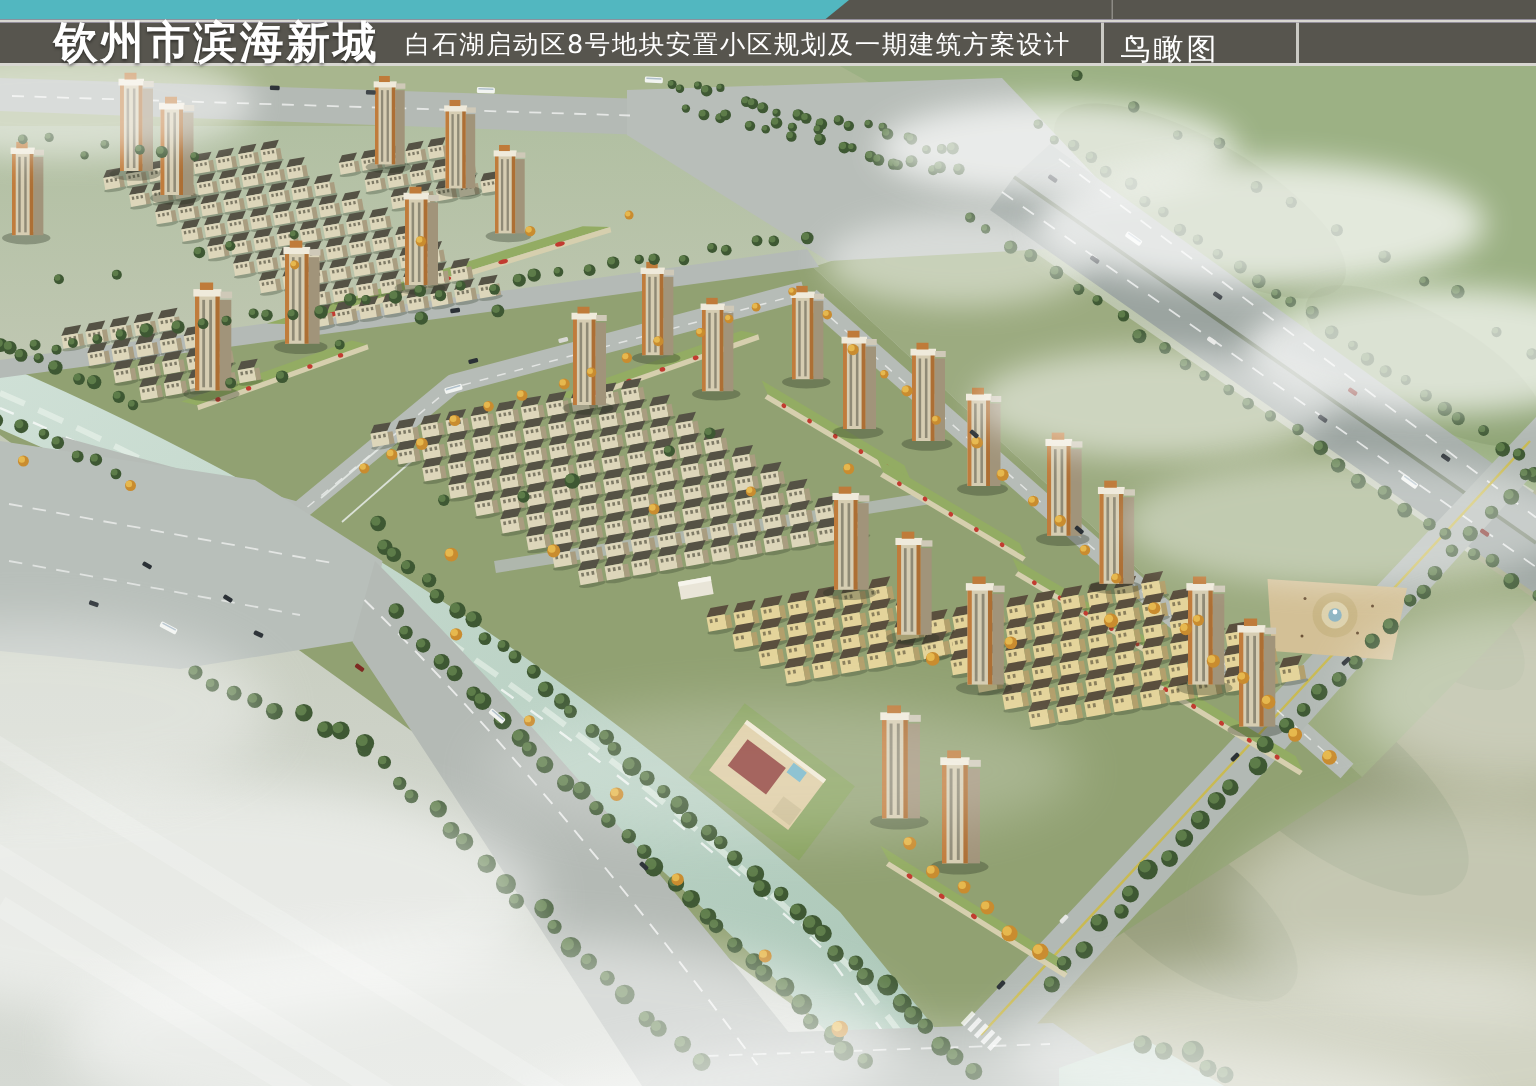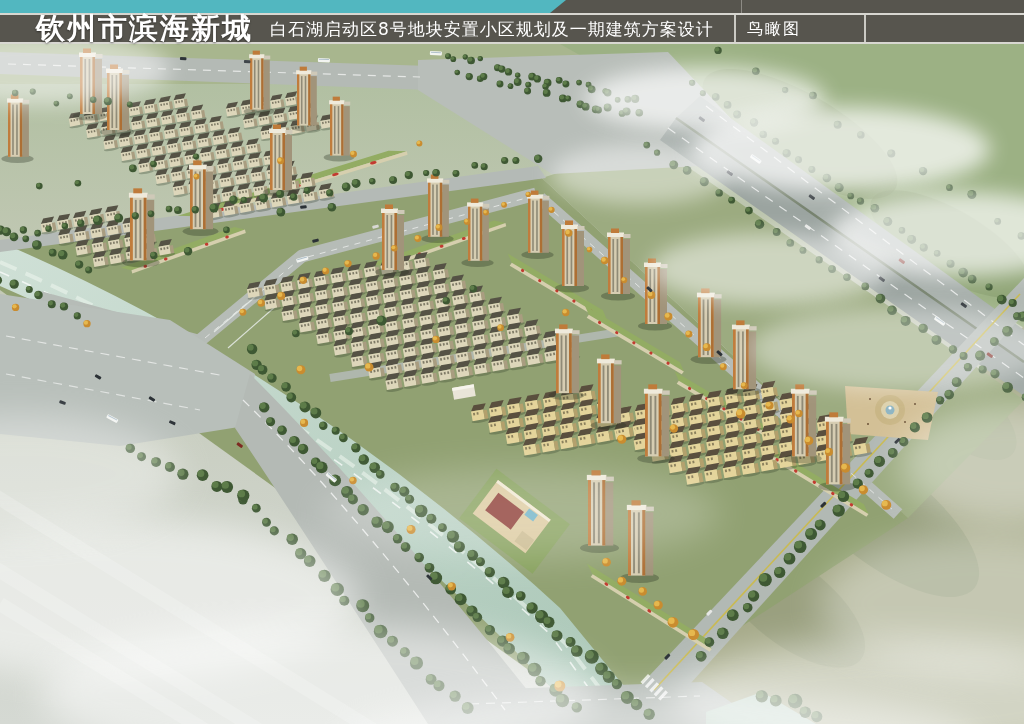--- a/index.html
+++ b/index.html
@@ -9,21 +9,21 @@
   .header{position:absolute;left:0;top:0;width:1024px;height:44px;z-index:10;}
   .strip{position:relative;width:100%;height:13px;background:#57554e;}
   .strip-teal{position:absolute;left:0;top:0;height:13px;width:566px;background:#52b7c0;
               clip-path:polygon(0 0,100% 0,calc(100% - 16px) 100%,0 100%);}
   .strip-vline{position:absolute;left:741px;top:0;width:1px;height:13px;background:#8d8b85;}
   .hline{width:100%;height:2px;background:#d8d7d1;}
   .bar{position:relative;width:100%;height:27px;background:#57554e;color:#fff;}
   .proj{position:absolute;left:36px;top:-6px;font-size:29px;font-weight:bold;letter-spacing:2px;
         white-space:nowrap;text-shadow:0 1px 2px rgba(0,0,0,.45);}
   .design{position:absolute;left:270px;top:3px;font-size:17px;letter-spacing:1px;white-space:nowrap;}
-  .view{position:absolute;left:747px;top:4px;font-size:16px;letter-spacing:2px;white-space:nowrap;}
+  .view{position:absolute;left:747px;top:4px;font-size:20px;letter-spacing:2px;white-space:nowrap;}
   .vdiv{position:absolute;top:0;width:2px;height:27px;background:#cbcac4;}
   
   .render{position:absolute;left:0;top:44px;width:1024px;height:680px;}
   svg{display:block;}
 </style>
 </head>
 <body>
 
 <div class="stage">
 

